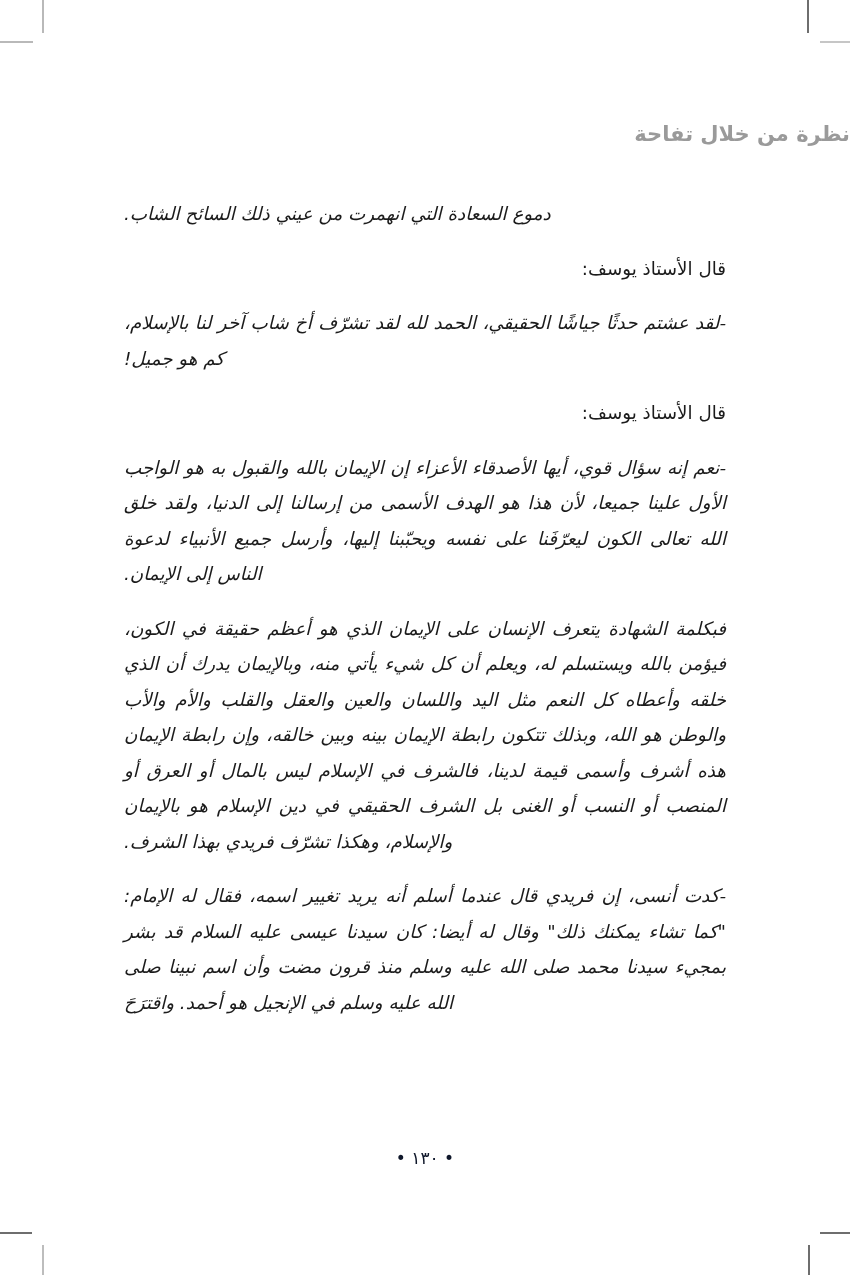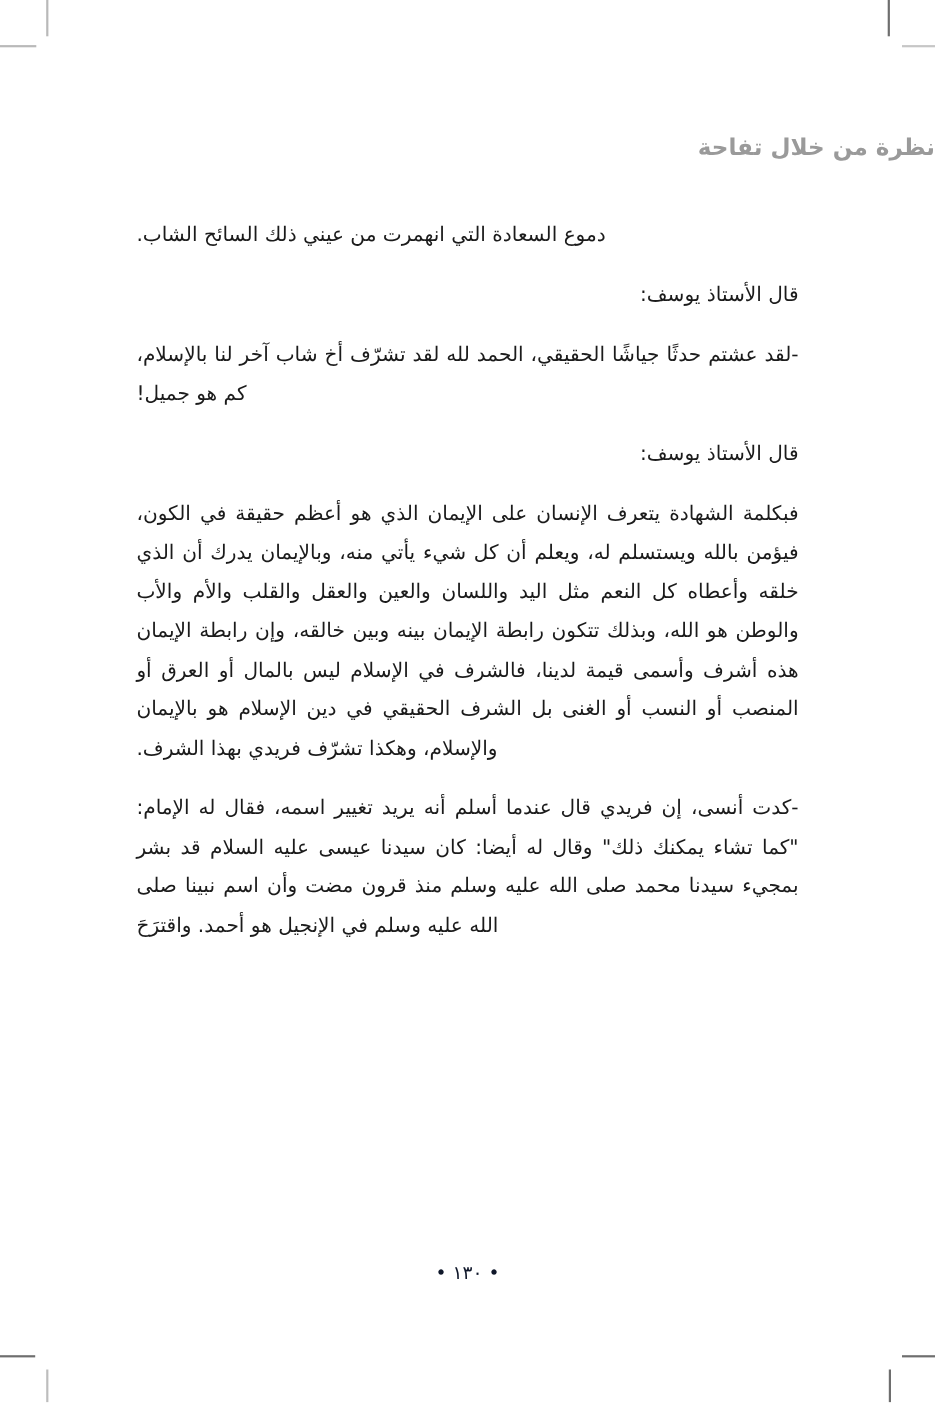--- a/index.html
+++ b/index.html
@@ -55,20 +55,21 @@
     text-align: justify;
     color: #1b1b1b;
     font-size: 18.3px;
     line-height: 35.5px;
   }
 
   .para {
     margin: 0 0 19px 0;
     text-align: justify;
     text-align-last: center;
+    font-style: italic;
   }
   .para.flow      { text-align-last: left; }
 
   
   .speaker {
     margin: 0 0 19px 0;
     text-align: right;
   }
 
   
@@ -99,20 +100,21 @@
   <div class="crop-mark crop-br-v"></div>
 
   <div class="running-head">نظرة من خلال تفاحة</div>
 
   <div class="text-block">
 
     <p class="para flow">دموع السعادة التي انهمرت من عيني ذلك السائح الشاب.</p>
     <p class="speaker">قال الأستاذ يوسف:</p>
     <p class="para flow">-لقد عشتم حدثًا جياشًا الحقيقي، الحمد لله لقد تشرّف أخ شاب آخر لنا بالإسلام، كم هو جميل!</p>
     <p class="speaker">قال الأستاذ يوسف:</p>
+    <p class="para flow">-نعم إنه سؤال قوي، أيها الأصدقاء الأعزاء إن الإيمان بالله والقبول به هو الواجب الأول علينا جميعا، لأن هذا هو الهدف الأسمى من إرسالنا إلى الدنيا، ولقد خلق الله تعالى الكون ليعرّفَنا على نفسه ويحبّبنا إليها، وأرسل جميع الأنبياء لدعوة الناس إلى الإيمان.</p>
     <p class="para flow">فبكلمة الشهادة يتعرف الإنسان على الإيمان الذي هو أعظم حقيقة في الكون، فيؤمن بالله ويستسلم له، ويعلم أن كل شيء يأتي منه، وبالإيمان يدرك أن الذي خلقه وأعطاه كل النعم مثل اليد واللسان والعين والعقل والقلب والأم والأب والوطن هو الله، وبذلك تتكون رابطة الإيمان بينه وبين خالقه، وإن رابطة الإيمان هذه أشرف وأسمى قيمة لدينا، فالشرف في الإسلام ليس بالمال أو العرق أو المنصب أو النسب أو الغنى بل الشرف الحقيقي في دين الإسلام هو بالإيمان والإسلام، وهكذا تشرّف فريدي بهذا الشرف.</p>
     <p class="para flow">-كدت أنسى، إن فريدي قال عندما أسلم أنه يريد تغيير اسمه، فقال له الإمام: "كما تشاء يمكنك ذلك" وقال له أيضا: كان سيدنا عيسى عليه السلام قد بشر بمجيء سيدنا محمد صلى الله عليه وسلم منذ قرون مضت وأن اسم نبينا صلى الله عليه وسلم في الإنجيل هو أحمد. واقترَحَ</p>
 
   </div>
 
   <div class="folio">• ١٣٠ •</div>
 
 </div>
 
 </body></html>

